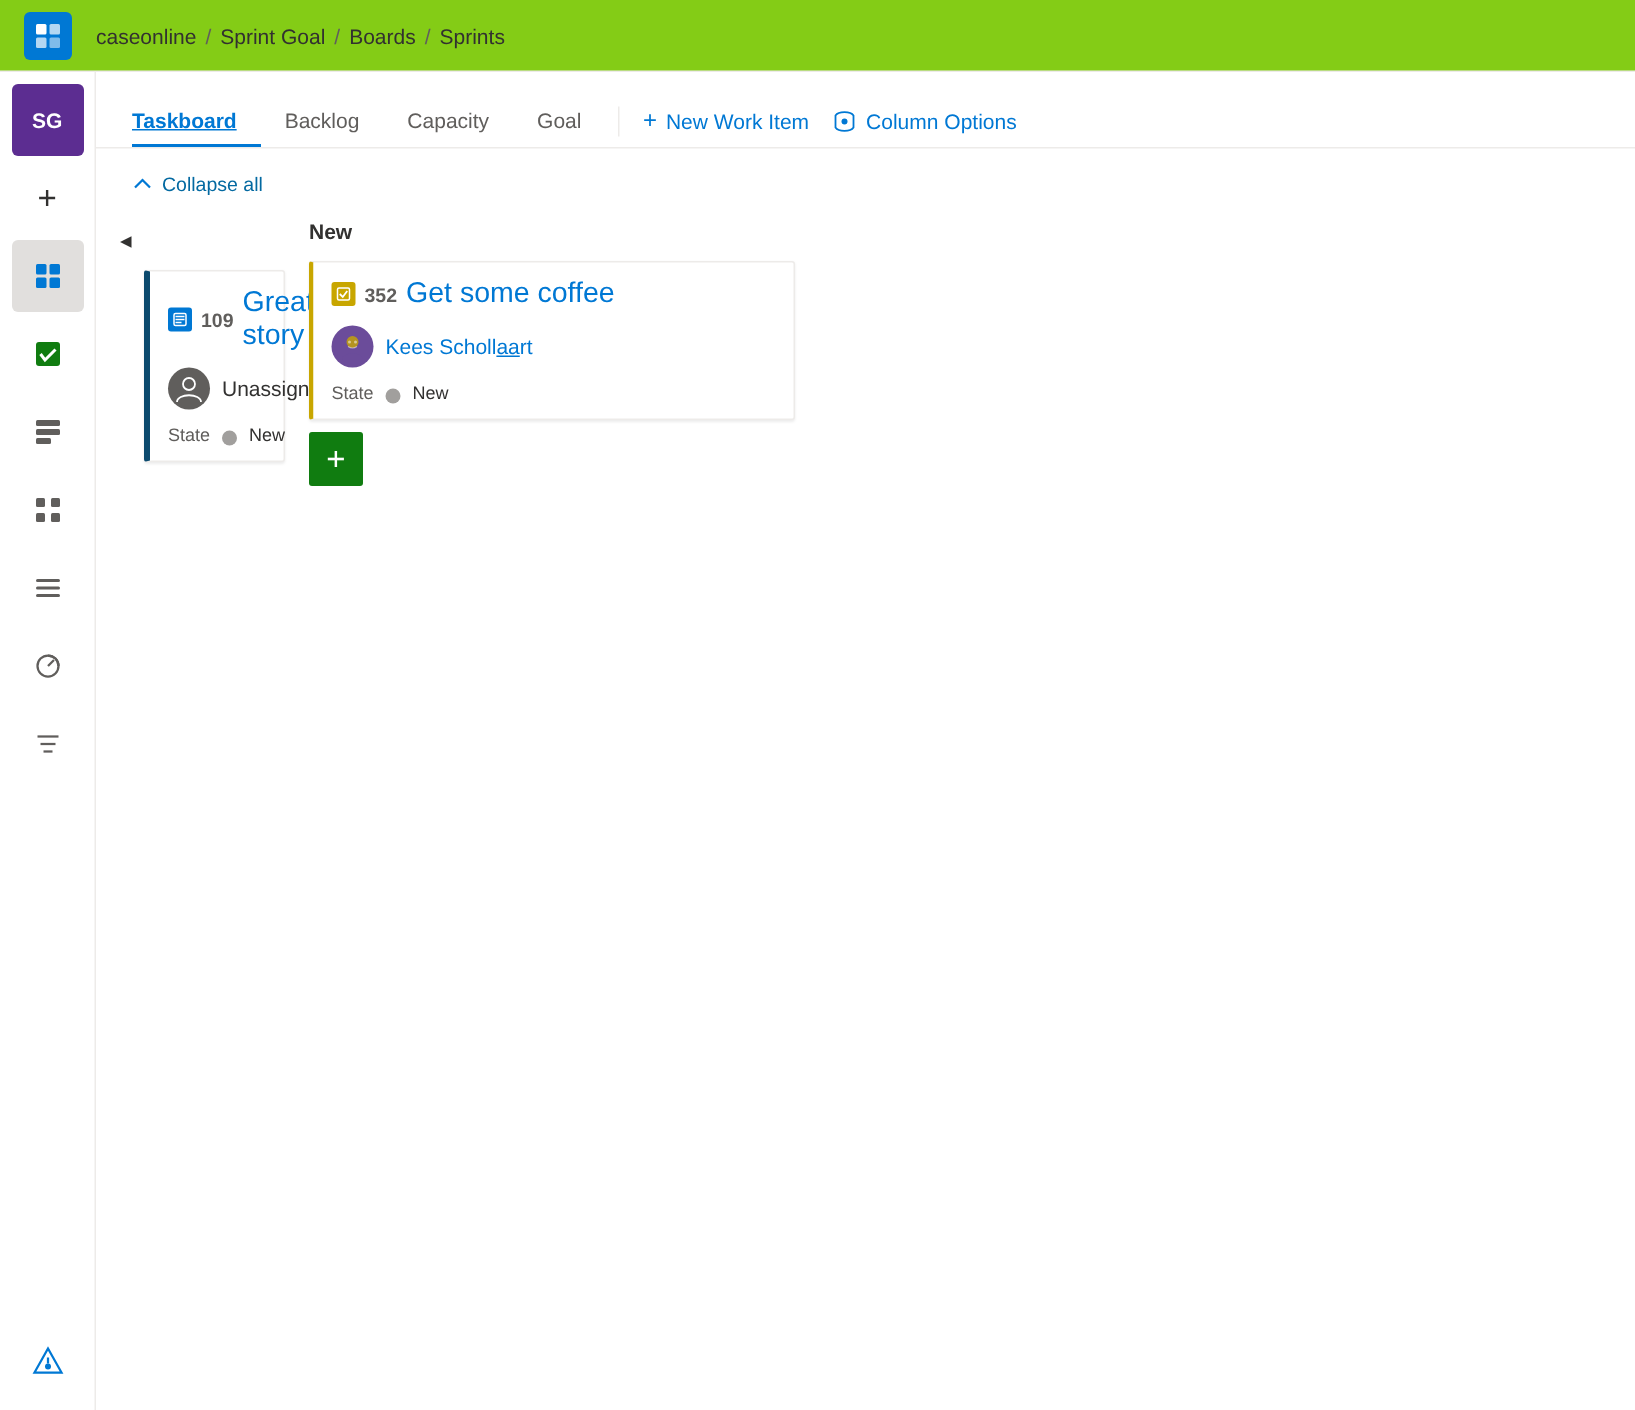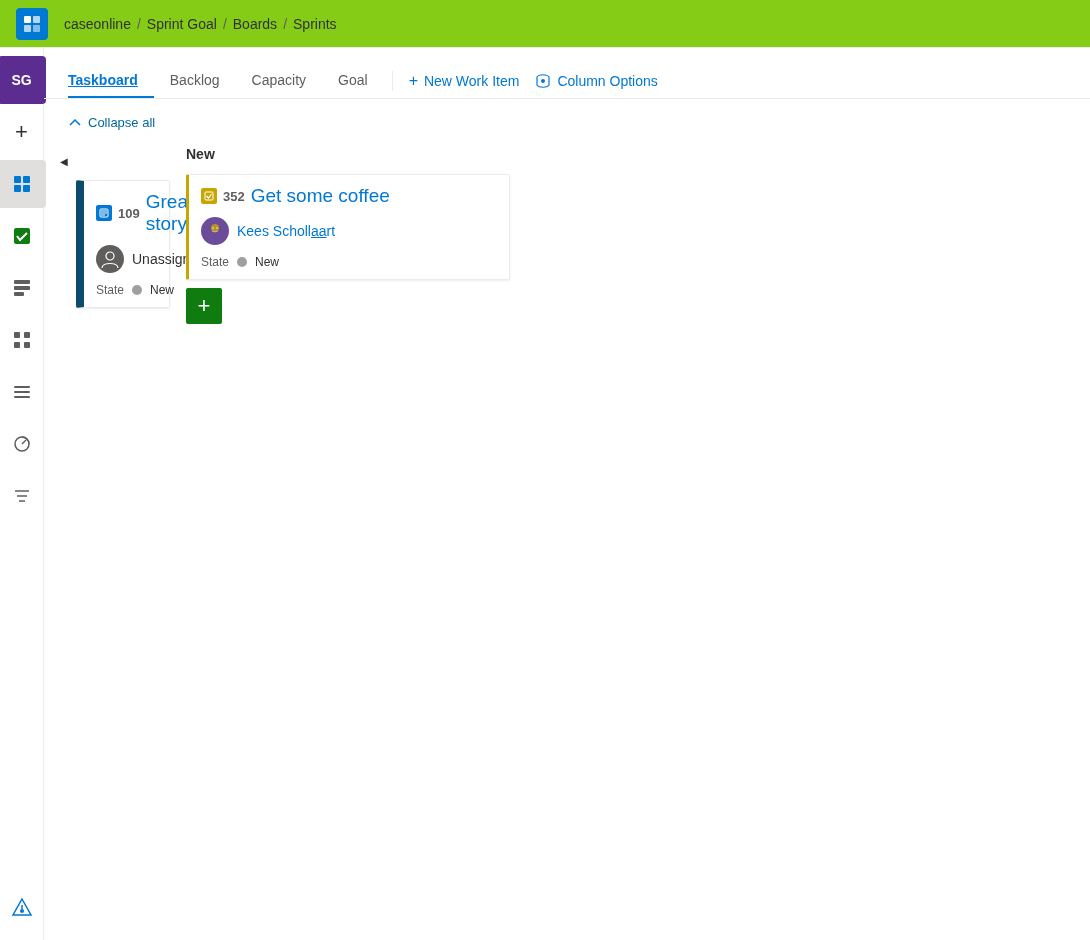--- a/index.html
+++ b/index.html
@@ -27,21 +27,21 @@
     }
     .top-bar-breadcrumb span { color: #605e5c; }
     .top-bar-breadcrumb a { color: #323130; text-decoration: none; }
     .sep { color: #a19f9d; }
 
     
     .layout { display: flex; height: calc(100vh - 48px); }
 
     
     .sidebar {
-      width: 44px;
+      width: 64px;
       background: #fff;
       border-right: 1px solid #edebe9;
       display: flex;
       flex-direction: column;
       align-items: center;
       padding-top: 8px;
       gap: 4px;
     }
     .sidebar-item {
       width: 48px; height: 48px;
@@ -149,21 +149,21 @@
     
     .work-item-card {
       background: #fff;
       border: 1px solid #edebe9;
       border-radius: 2px;
       padding: 10px 12px;
       margin-bottom: 8px;
       box-shadow: 0 1px 2px rgba(0,0,0,0.08);
       position: relative;
     }
-    .card-left-border-blue { border-left: 8px solid #0c4a6e; }
+    .card-left-border-blue { border-left: 4px solid #0c4a6e; }
     .card-left-border-yellow { border-left: 3px solid #c8a600; }
 
     .card-title-row {
       display: flex; align-items: center; gap: 6px; margin-bottom: 10px;
     }
     .card-type-icon {
       width: 16px; height: 16px; border-radius: 2px;
       display: flex; align-items: center; justify-content: center;
       font-size: 10px; flex-shrink: 0;
     }
@@ -176,21 +176,21 @@
       display: flex; align-items: center; gap: 8px; margin-bottom: 10px;
     }
     .assignee-avatar {
       width: 28px; height: 28px; border-radius: 50%;
       background: #605e5c; color: #fff;
       display: flex; align-items: center; justify-content: center;
       font-size: 12px; flex-shrink: 0; overflow: hidden;
     }
 
     .card-state-row {
-      display: flex; align-items: center; gap: 8px;
+      display: flex; align-items: flex-end; gap: 8px;
     }
     .state-label { font-size: 12px; color: #605e5c; }
     .state-dot { width: 10px; height: 10px; border-radius: 50%; background: #a19f9d; flex-shrink: 0; }
     .state-value { font-size: 12px; color: #323130; }
 
     
     .add-card-btn {
       width: 36px; height: 36px;
       background: #107c10;
       color: #fff;

